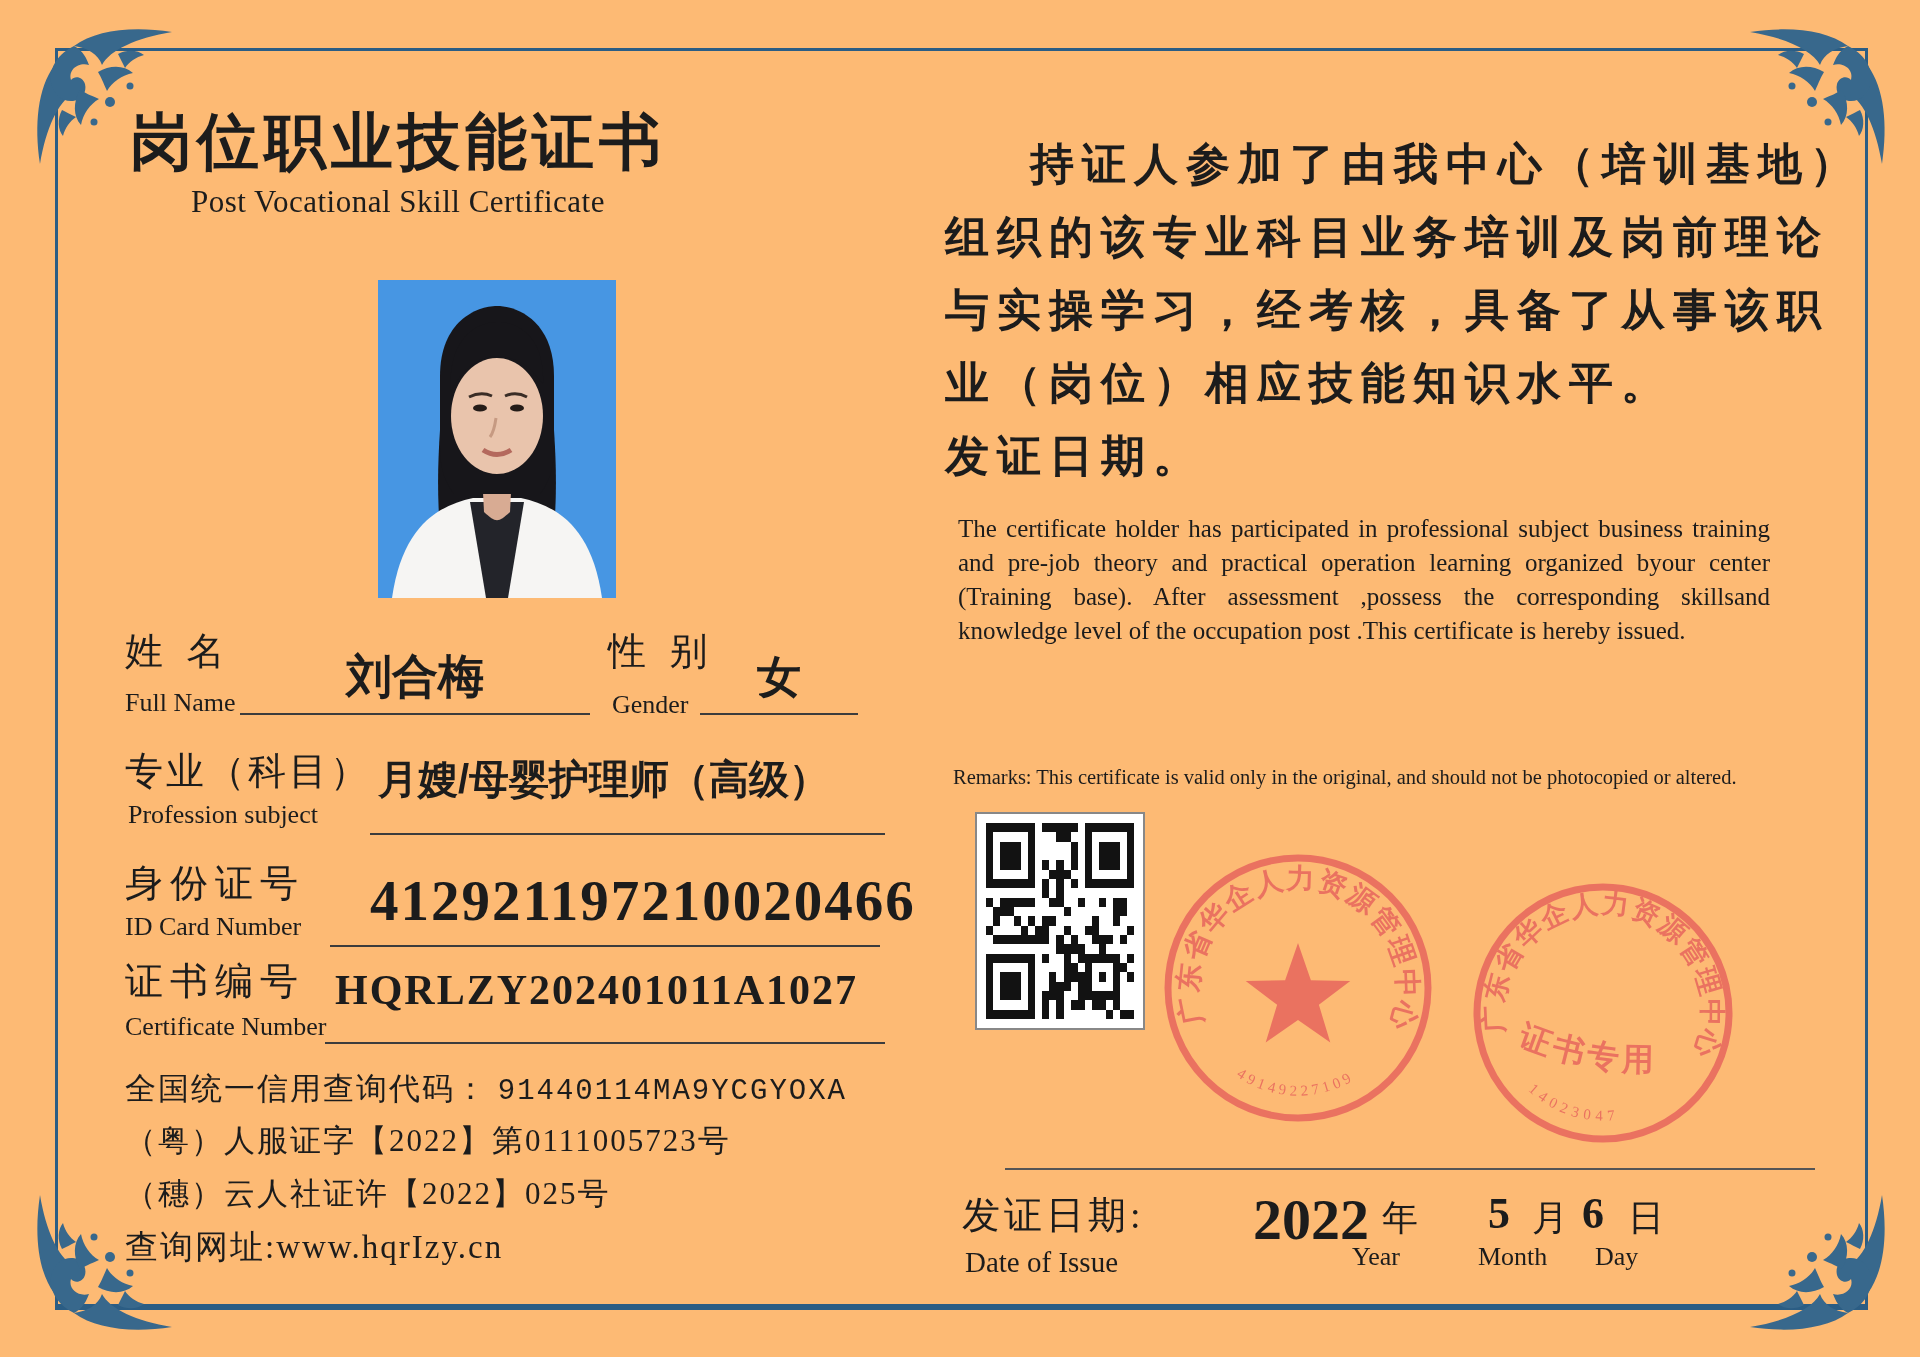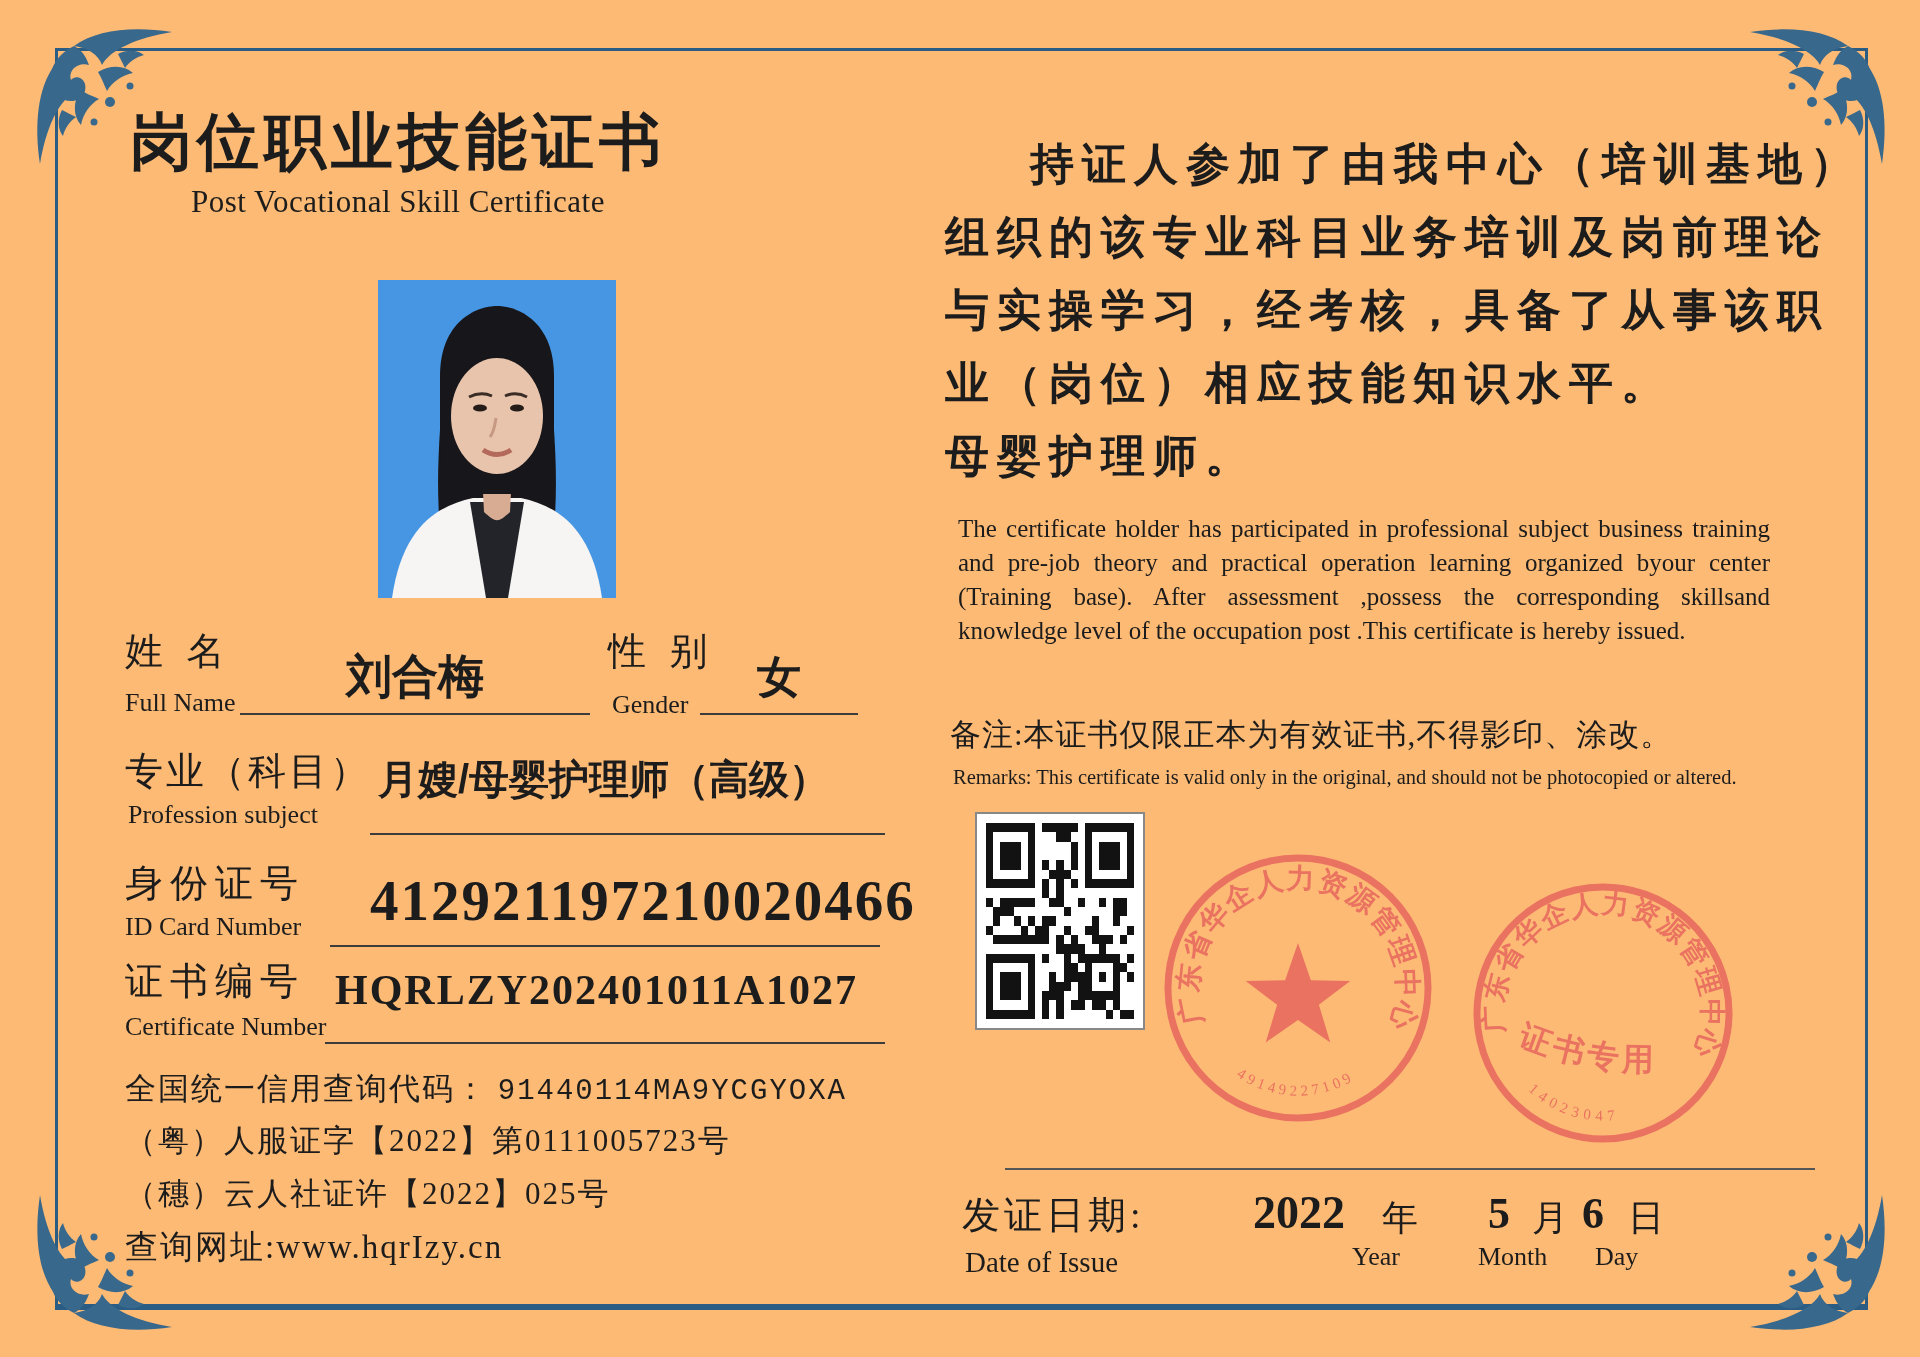--- a/index.html
+++ b/index.html
@@ -39,21 +39,21 @@
 
   .qr-box{
     position:absolute;left:975px;top:812px;width:170px;height:218px;
     background:#fff;border:2px solid #888;box-sizing:border-box;
     display:flex;align-items:center;justify-content:center;
   }
   .issuer-cn{font-size:38px;white-space:nowrap;}
   .issuer-cn .val{letter-spacing:9px;}
   .issuer-en{font-size:28px;white-space:nowrap;}
   .date-cn{font-size:38px;letter-spacing:4px;white-space:nowrap;}
-  .date-num{font-weight:bold;font-size:46px;white-space:nowrap;}
+  .date-num{font-weight:bold;font-size:58px;white-space:nowrap;}
   .date-unit{font-size:36px;white-space:nowrap;}
   .date-sub{font-size:26px;white-space:nowrap;}
   .stamps{position:absolute;left:1118px;top:828px;width:740px;height:370px;pointer-events:none;opacity:.88;}
 </style>
 </head>
 <body>
 
 <div class="page">
 
   <svg width="0" height="0" style="position:absolute">
@@ -139,25 +139,24 @@
     <span style="font-family:'Liberation Mono','DejaVu Sans Mono',monospace;font-size:29px;">91440114MA9YCGYOXA</span>
   </div>
   <div class="abs reg-line" style="left:125px;top:1120px;">（粤）人服证字【2022】第0111005723号</div>
   <div class="abs reg-line" style="left:125px;top:1173px;">（穗）云人社证许【2022】025号</div>
   <div class="abs reg-line" style="left:125px;top:1225px;font-size:33px;">查询网址:www.hqrIzy.cn</div>
 
   <div class="abs cn-par" style="left:945px;top:128px;padding-left:85px;">持证人参加了由我中心（培训基地）</div>
   <div class="abs cn-par" style="left:945px;top:201px;">组织的该专业科目业务培训及岗前理论</div>
   <div class="abs cn-par" style="left:945px;top:274px;">与实操学习，经考核，具备了从事该职</div>
   <div class="abs cn-par" style="left:945px;top:347px;">业（岗位）相应技能知识水平。</div>
-  <div class="abs cn-par" style="left:945px;top:420px;">母婴护理师。</div>
+  <div class="abs cn-par" style="left:945px;top:420px;">发证日期。</div>
 
   <div class="abs en-par" style="left:958px;top:512px;width:812px;">The certificate holder has participated in professional subject business training and pre-job theory and practical operation learning organized byour center (Training base). After assessment ,possess the corresponding skillsand knowledge level of the occupation post .This certificate is hereby issued.</div>
 
-  <div class="abs rem-cn" style="left:950px;top:714px;">备注:本证书仅限正本为有效证书,不得影印、涂改。</div>
   <div class="abs rem-en" style="left:953px;top:766px;">Remarks: This certificate is valid only in the original, and should not be photocopied or altered.</div>
 
   <div class="qr-box">
     <svg id="qr-svg" viewBox="0 0 21 21" width="148" height="196" preserveAspectRatio="none" shape-rendering="crispEdges">
       <rect width="21" height="21" fill="#ffffff"></rect>
       <g id="qr-m" fill="#121212">
           <rect x="0" y="0" width="1" height="1"></rect>
           <rect x="1" y="0" width="1" height="1"></rect>
           <rect x="2" y="0" width="1" height="1"></rect>
           <rect x="3" y="0" width="1" height="1"></rect>

